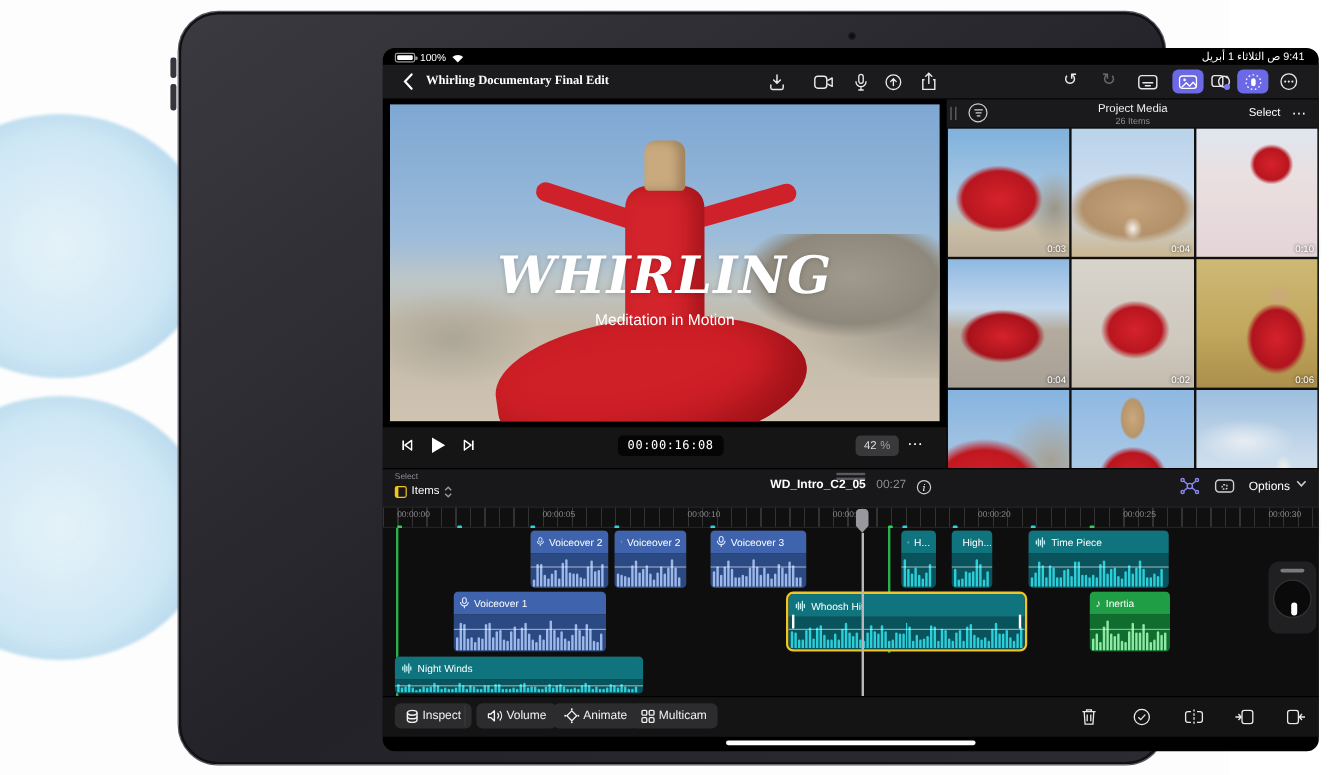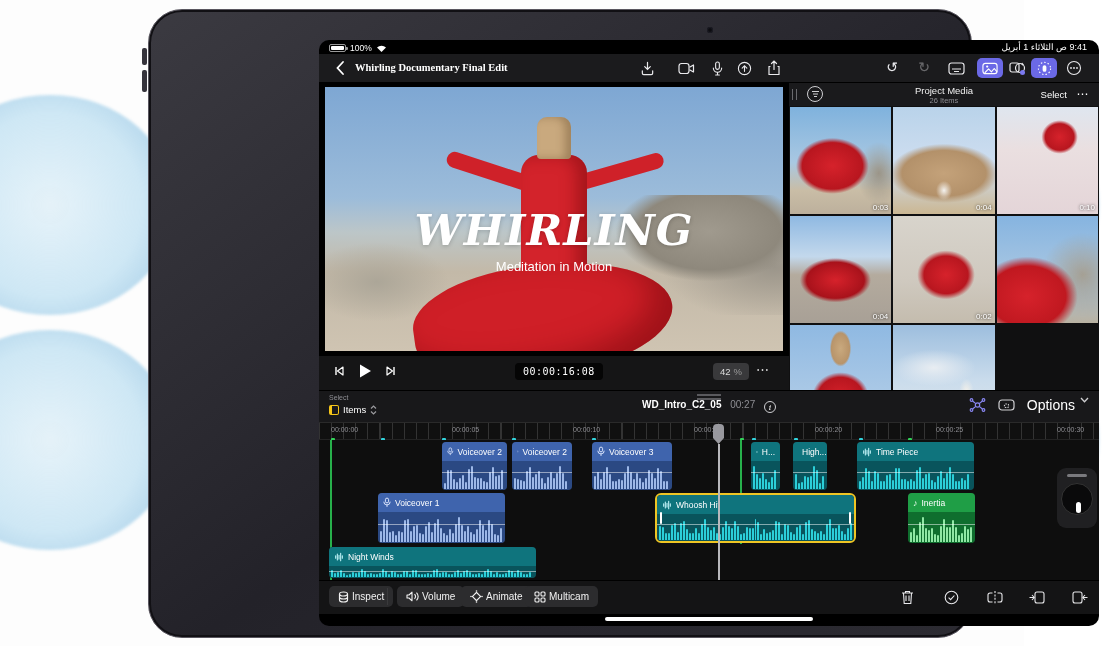--- a/index.html
+++ b/index.html
@@ -134,21 +134,21 @@
   .clip-mode .yicon{ width:10px; height:10px; border:1.5px solid #f5c518; border-radius:2px;
     border-left-width:3px; }
   .clip-mode .txt{ font-size:9.5px; color:#fff; }
   .tl-center{ position:absolute; left:0; top:8px; width:100%; text-align:center; font-size:10px; }
   .tl-center .name{ font-weight:bold; color:#fff; }
   .tl-center .dur{ color:#8e8e93; margin-left:6px; }
   .info-ic{ display:inline-block; width:12px; height:12px; border:1px solid #cfcfd2; border-radius:50%;
     font-size:8px; line-height:11px; text-align:center; vertical-align:-2px; margin-left:6px;
     font-family:"DejaVu Serif", serif; font-style:italic; }
   .tl-right{ position:absolute; right:10px; top:6px; display:flex; align-items:center; gap:12px; }
-  .options{ font-size:14px; color:#fff; display:flex; align-items:flex-start; gap:5px; }
+  .options{ font-size:10px; color:#fff; display:flex; align-items:flex-start; gap:5px; }
 
   .ruler{ position:absolute; left:0; top:382px; width:100%; height:18px; background:#101010;
     border-top:1px solid #2a2a2a; border-bottom:1px solid #232323;
     background-image:repeating-linear-gradient(90deg,#333 0 1px,transparent 1px 12.1px); }
   .ruler .lbl{ position:absolute; top:3px; font-size:7px; color:#8e8e93; }
   .marker{ position:absolute; top:398px; width:4px; height:4px; border-radius:1px; }
   .marker.cyan{ background:#31d2db; }
   .marker.green{ background:#31d158; }
 
   .tl-body{ position:absolute; left:0; top:400px; width:100%; height:140px; background:#0e0e0e; }
@@ -365,20 +365,23 @@
               <span class="dur">0:04</span>
             </div>
             <div class="tile t2">
               <span class="dur">0:10</span>
             </div>
             <div class="tile t3">
               <span class="dur">0:04</span>
             </div>
             <div class="tile t4">
               <span class="dur">0:02</span>
+            </div>
+            <div class="tile t5">
+              <span class="dur">0:06</span>
             </div>
             <div class="tile t6"></div>
             <div class="tile t7"></div>
             <div class="tile t8"></div>
           </div>
       </div>
 
       <div class="tl-header">
         <div class="drag-handle"></div>
         <div class="sel-label">Select</div>

